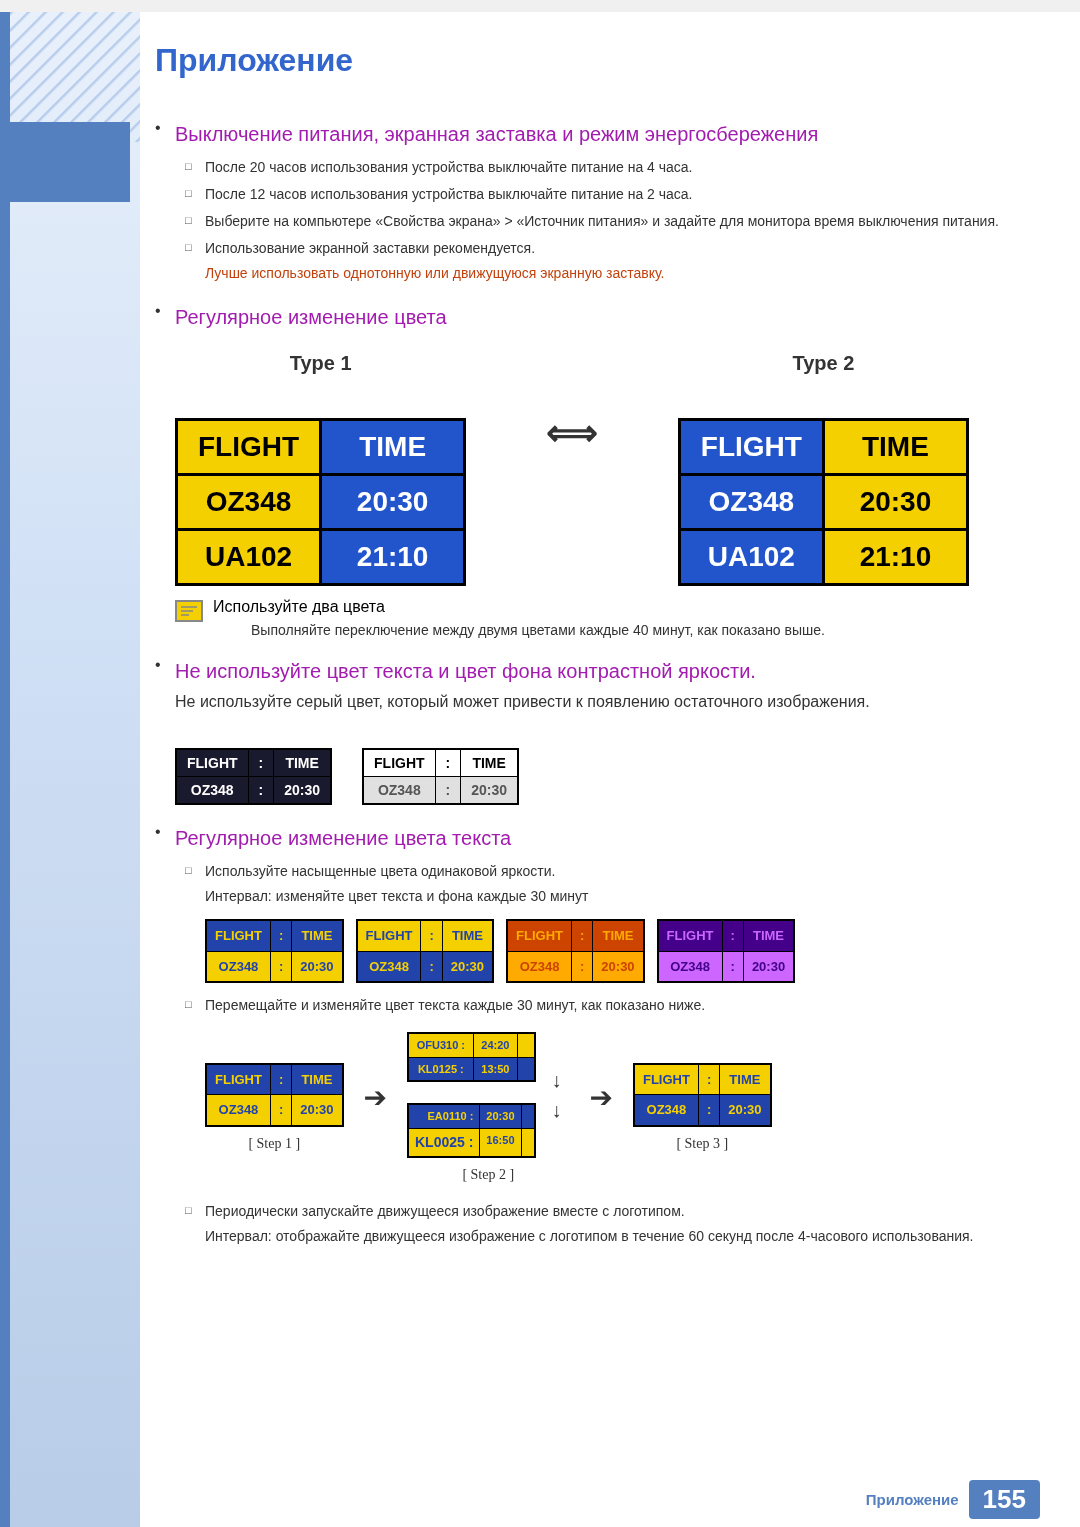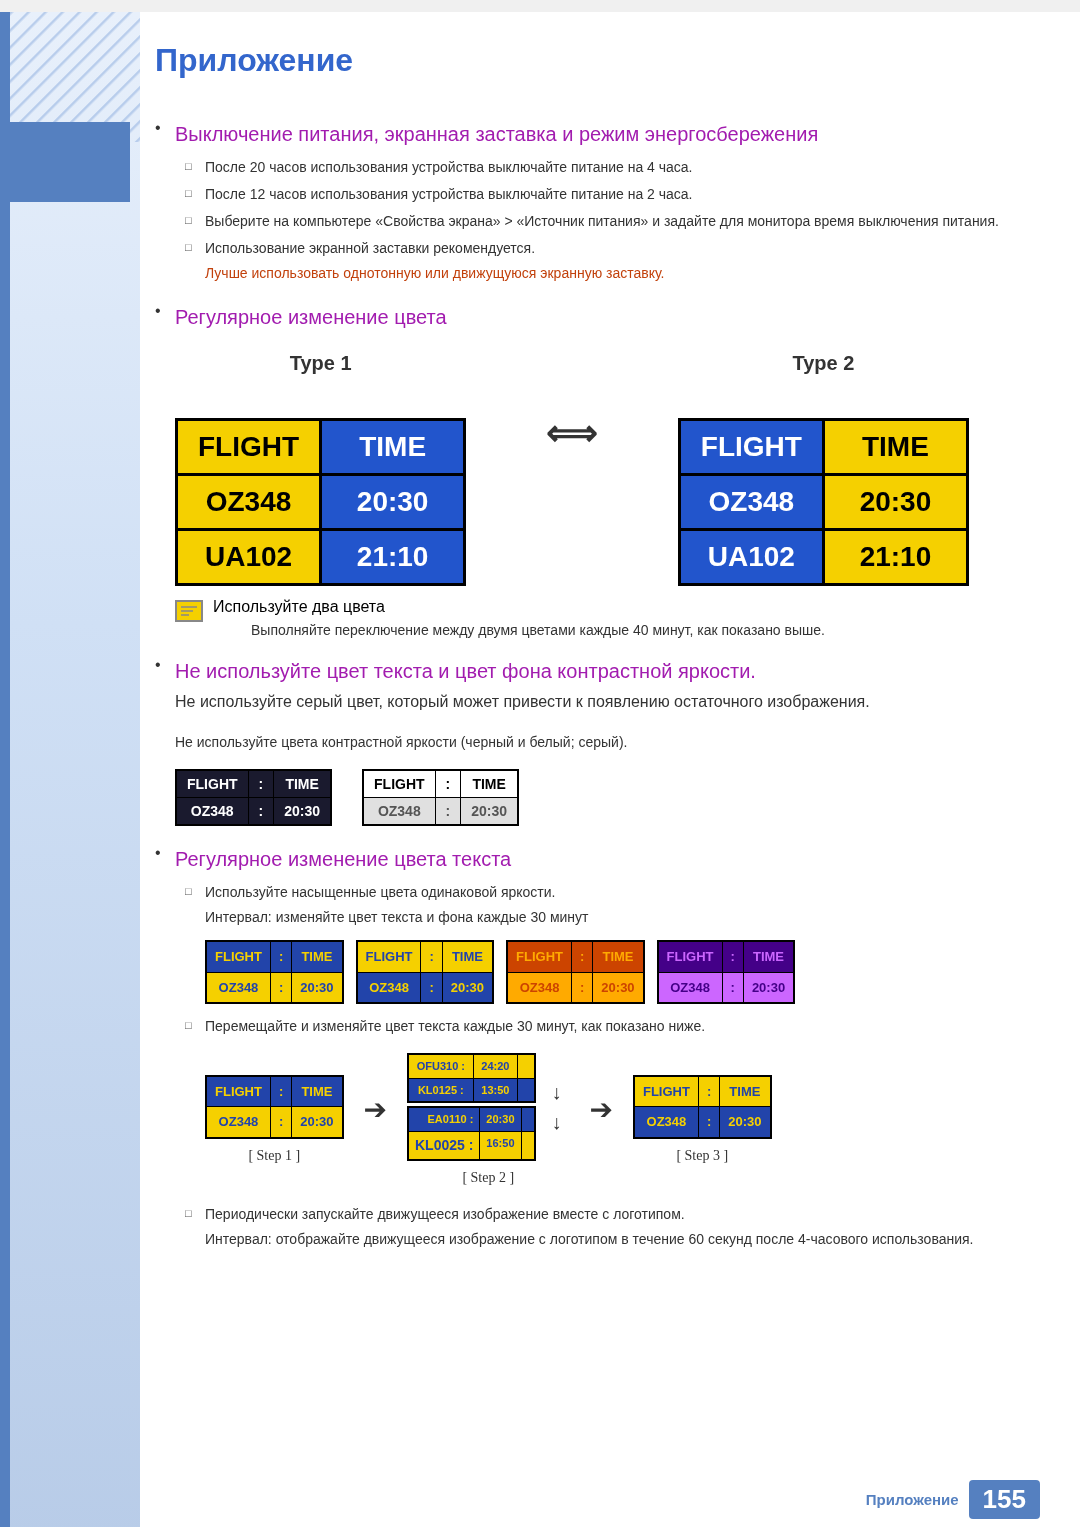--- a/index.html
+++ b/index.html
@@ -422,21 +422,20 @@
             <span class="note-subtext">Выполняйте переключение между двумя цветами каждые 40 минут, как показано выше.</span>
           </div>
         </div>
       </li>
 
       <li>
         <span>Не используйте цвет текста и цвет фона контрастной яркости.</span>
         <br>
         <span style="font-size:16px; color:#333; display:block; margin-top:4px;">Не используйте серый цвет, который может привести к появлению остаточного изображения.</span>
         <br>
-        <span style="font-size:14px; color:#333; display:block;">Не используйте цвета контрастной яркости (черный и белый; серый).</span>
 
         
         <div class="small-boards-row">
 
           <div class="small-board">
             <div class="sb-cell dark-bg">FLIGHT</div>
             <div class="sb-cell dark-bg" style="background:#1a1a2e;color:#fff;">:</div>
             <div class="sb-cell dark-bg">TIME</div>
             <div class="sb-cell dark-bg">OZ348</div>
             <div class="sb-cell dark-bg">:</div>
@@ -518,21 +517,21 @@
                   <div class="cb-cell cb-yellow-bg">:</div>
                   <div class="cb-cell cb-yellow-bg">20:30</div>
                 </div>
                 <div class="step-label">[ Step 1 ]</div>
               </div>
 
               <div style="font-size:28px;color:#333;margin-bottom:20px;">➔</div>
 
               <div style="display:flex;flex-direction:column;align-items:center;">
                 <div style="display:flex;align-items:center;gap:8px;">
-                  <div style="display:flex;flex-direction:column;gap:3px;">
+                  <div style="display:flex;flex-direction:column;gap:21px;">
 
                     <div class="step-board">
                       <div class="cb-cell cb-yellow-bg" style="font-size:11px;padding:3px 6px;">OFU310 :</div>
                       <div class="cb-cell cb-yellow-bg" style="font-size:11px;padding:3px 6px;">24:20</div>
                       <div class="cb-cell cb-yellow-bg" style="font-size:11px;padding:3px 6px;"></div>
                       <div class="cb-cell cb-blue-bg" style="font-size:11px;padding:3px 6px;">KL0125 :</div>
                       <div class="cb-cell cb-blue-bg" style="font-size:11px;padding:3px 6px;">13:50</div>
                       <div class="cb-cell cb-blue-bg" style="font-size:11px;padding:3px 6px;"></div>
                     </div>
                     <div class="step-board">

